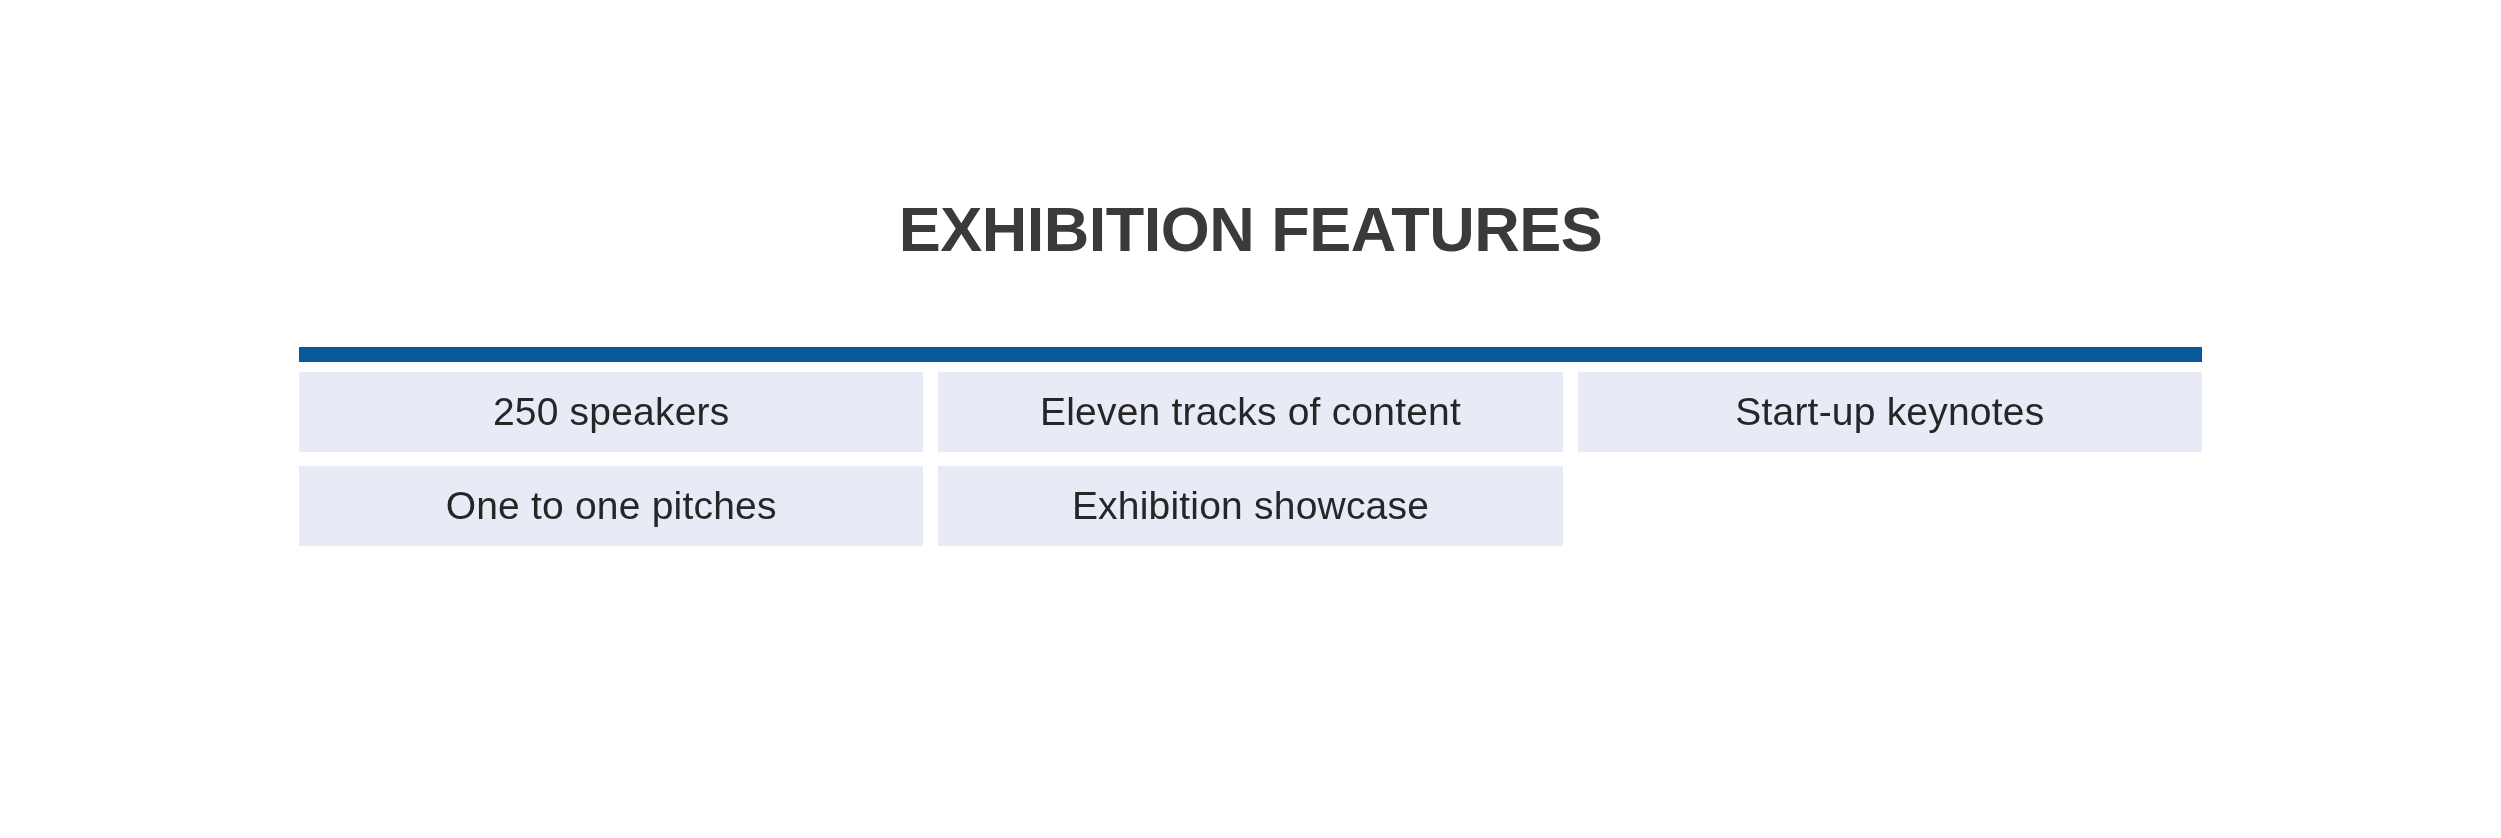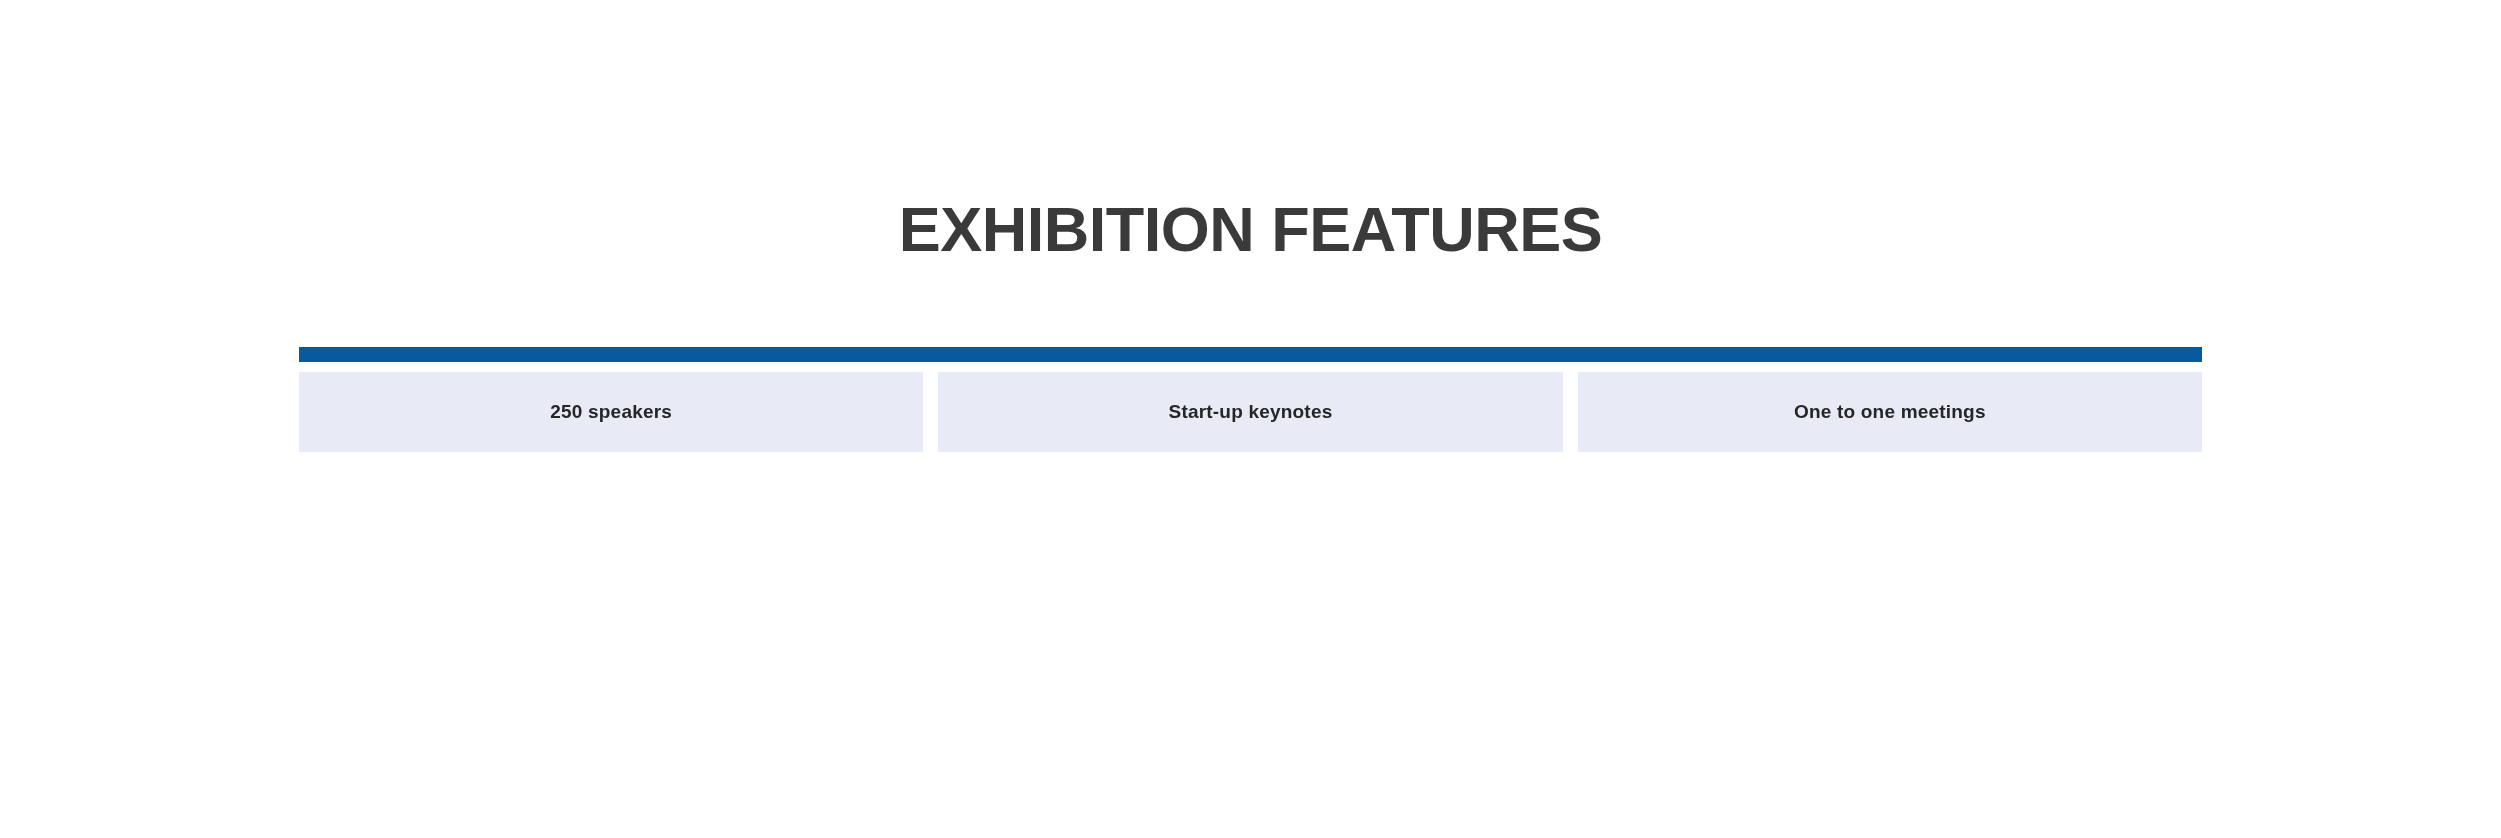--- a/index.html
+++ b/index.html
@@ -44,41 +44,43 @@
     grid-template-columns: repeat(3, 1fr);
     column-gap: 15px;
     row-gap: 14px;
   }
   .feature-cell {
     height: 80px;
     background: #e8ebf5;
     display: flex;
     align-items: center;
     justify-content: center;
-    font-size: 19px;
-    font-weight: 700;
+    font-size: 39px;
+    font-weight: 400;
     color: #262626;
     letter-spacing: 0.2px;
     text-align: center;
   }
 </style>
 </head>
 <body>
 
 <div class="stage">
 
   <h1 class="page-title">EXHIBITION FEATURES</h1>
 
   <div class="features">
 
     <div class="accent-bar"></div>
 
     <div class="features-grid">
 
       <div class="feature-cell">250 speakers</div>
+      <div class="feature-cell">Eleven tracks of content</div>
 
       <div class="feature-cell">Start-up keynotes</div>
 
-      <div class="feature-cell">One to one meetings</div>
+      <div class="feature-cell">One to one pitches</div>
+      <div class="feature-cell">Exhibition showcase</div>
 
     </div>
   </div>
 </div>
 
 </body></html>

